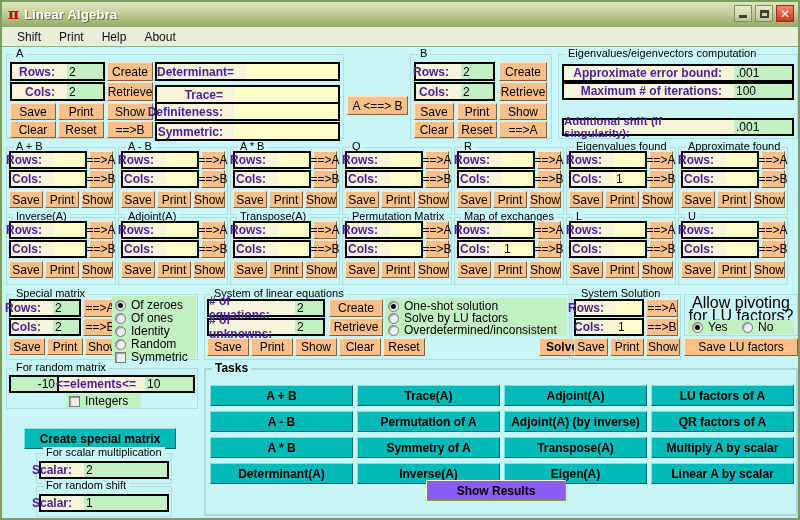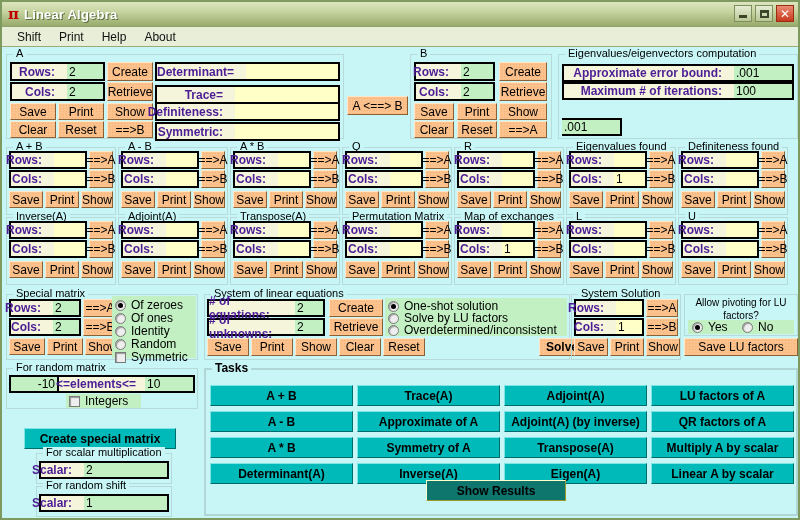--- a/index.html
+++ b/index.html
@@ -104,21 +104,21 @@
     background-image:radial-gradient(#f7b273 0.5px,transparent 0.6px);
     background-size:3px 3px;
   }
   .btn.teal{
     background:#00b9b9;background-image:none;
     font-weight:bold;font-size:12px;color:#000;
     border-top-color:#7fe4e4;border-left-color:#7fe4e4;
     border-right-color:#006c6c;border-bottom-color:#006c6c;
   }
   .btn.yellow{
-    background:#0f766e;background-image:none;font-weight:bold;
+    background:#8b5cf6;background-image:none;font-weight:bold;
     border-top-color:#ffffcc;border-left-color:#ffffcc;
     border-right-color:#9a9a2a;border-bottom-color:#9a9a2a;text-align:right;
   }
   .btn.bold{font-weight:bold;}
   
   .opt{position:absolute;display:flex;align-items:center;font-size:12px;color:#000;}
   .radio{
     width:11px;height:11px;border-radius:50%;
     background:#eee;border:1px solid #7a7a7a;
     box-shadow:inset 1px 1px 1px #9a9a9a;
@@ -127,21 +127,21 @@
   .radio.on::after{
     content:"";position:absolute;left:2px;top:2px;
     width:5px;height:5px;border-radius:50%;background:#000;
   }
   .chk{
     width:11px;height:11px;background:#eee;border:1px solid #7a7a7a;
     box-shadow:inset 1px 1px 1px #9a9a9a;
     margin-right:5px;flex:none;box-sizing:border-box;
   }
   .greenpanel{position:absolute;background:#c2f0c2;box-sizing:border-box;}
-  .statictext{position:absolute;font-size:10px;color:#000;text-align:center;line-height:13px;}
+  .statictext{position:absolute;font-size:16px;color:#000;text-align:center;line-height:13px;}
 </style>
 </head>
 <body>
 
 <div id="app">
 
   <div class="titlebar">
     <span class="tb-icon">π</span>
     <span class="tb-title">Linear Algebra</span>
     <div class="tb-buttons">
@@ -226,20 +226,21 @@
   </div>
   <div class="pair" style="left:560px;top:62px;width:232px;height:18px;">
     <div class="lblbox" style="width:172px;height:18px;">Approximate error bound:</div>
     <div class="fld green" style="width:60px;height:18px;">.001</div>
   </div>
   <div class="pair" style="left:560px;top:80px;width:232px;height:18px;">
     <div class="lblbox" style="width:172px;height:18px;">Maximum # of iterations:</div>
     <div class="fld green" style="width:60px;height:18px;">100</div>
   </div>
   <div class="pair" style="left:560px;top:116px;width:232px;height:18px;">
+    <div class="lblbox" style="width:172px;height:18px;font-size:11.5px;">Additional shift (if singularity):</div>
     <div class="fld green" style="width:60px;height:18px;">.001</div>
   </div>
 
   <div id="panels">
       <div class="grp" style="left: 4px; top: 145px; width: 110px; height: 68px;">
         <span class="lg">A + B</span>
       </div>
       <div class="pair" style="left: 7px; top: 149px; width: 78px; height: 18px;">
         <div class="lblbox" style="width: 45px; height: 18px;">Rows:</div>
         <div class="fld" style="width: 33px; height: 18px;"></div>
@@ -327,21 +328,21 @@
       <div class="pair" style="left: 567px; top: 168px; width: 78px; height: 18px;">
         <div class="lblbox" style="width: 45px; height: 18px;">Cols:</div>
         <div class="fld" style="width: 33px; height: 18px;">1</div>
       </div>
       <div class="btn" style="left: 647px; top: 149px; width: 24px; height: 18px;">==&gt;A</div>
       <div class="btn" style="left: 647px; top: 168px; width: 24px; height: 18px;">==&gt;B</div>
       <div class="btn" style="left: 567px; top: 189px; width: 34px; height: 17px;">Save</div>
       <div class="btn" style="left: 603px; top: 189px; width: 34px; height: 17px;">Print</div>
       <div class="btn" style="left: 639px; top: 189px; width: 32px; height: 17px;">Show</div>
       <div class="grp" style="left: 676px; top: 145px; width: 110px; height: 68px;">
-        <span class="lg">Definiteness found</span>
+        <span class="lg">Approximate found</span>
       </div>
       <div class="pair" style="left: 679px; top: 149px; width: 78px; height: 18px;">
         <div class="lblbox" style="width: 45px; height: 18px;">Rows:</div>
         <div class="fld" style="width: 33px; height: 18px;"></div>
       </div>
       <div class="pair" style="left: 679px; top: 168px; width: 78px; height: 18px;">
         <div class="lblbox" style="width: 45px; height: 18px;">Cols:</div>
         <div class="fld" style="width: 33px; height: 18px;"></div>
       </div>
       <div class="btn" style="left: 759px; top: 149px; width: 24px; height: 18px;">==&gt;A</div>
@@ -599,21 +600,21 @@
 
   <div class="grp thick" style="left:202px;top:366px;width:594px;height:148px;">
     <span class="lg" style="font-weight:bold;font-size:12px;">Tasks</span>
   </div>
   <div id="tasks">
       <div class="btn teal" style="left: 208px; top: 383px; width: 143px; height: 21px;">A + B</div>
       <div class="btn teal" style="left: 355px; top: 383px; width: 143px; height: 21px;">Trace(A)</div>
       <div class="btn teal" style="left: 502px; top: 383px; width: 143px; height: 21px;">Adjoint(A)</div>
       <div class="btn teal" style="left: 649px; top: 383px; width: 143px; height: 21px;">LU factors of A</div>
       <div class="btn teal" style="left: 208px; top: 409px; width: 143px; height: 21px;">A - B</div>
-      <div class="btn teal" style="left: 355px; top: 409px; width: 143px; height: 21px;">Approximate of A</div>
+      <div class="btn teal" style="left: 355px; top: 409px; width: 143px; height: 21px;">Permutation of A</div>
       <div class="btn teal" style="left: 502px; top: 409px; width: 143px; height: 21px;">Adjoint(A) (by inverse)</div>
       <div class="btn teal" style="left: 649px; top: 409px; width: 143px; height: 21px;">QR factors of A</div>
       <div class="btn teal" style="left: 208px; top: 435px; width: 143px; height: 21px;">A * B</div>
       <div class="btn teal" style="left: 355px; top: 435px; width: 143px; height: 21px;">Symmetry of A</div>
       <div class="btn teal" style="left: 502px; top: 435px; width: 143px; height: 21px;">Transpose(A)</div>
       <div class="btn teal" style="left: 649px; top: 435px; width: 143px; height: 21px;">Multiply A by scalar</div>
       <div class="btn teal" style="left: 208px; top: 461px; width: 143px; height: 21px;">Determinant(A)</div>
       <div class="btn teal" style="left: 355px; top: 461px; width: 143px; height: 21px;">Inverse(A)</div>
       <div class="btn teal" style="left: 502px; top: 461px; width: 143px; height: 21px;">Eigen(A)</div>
       <div class="btn teal" style="left: 649px; top: 461px; width: 143px; height: 21px;">Linear A by scalar</div>

